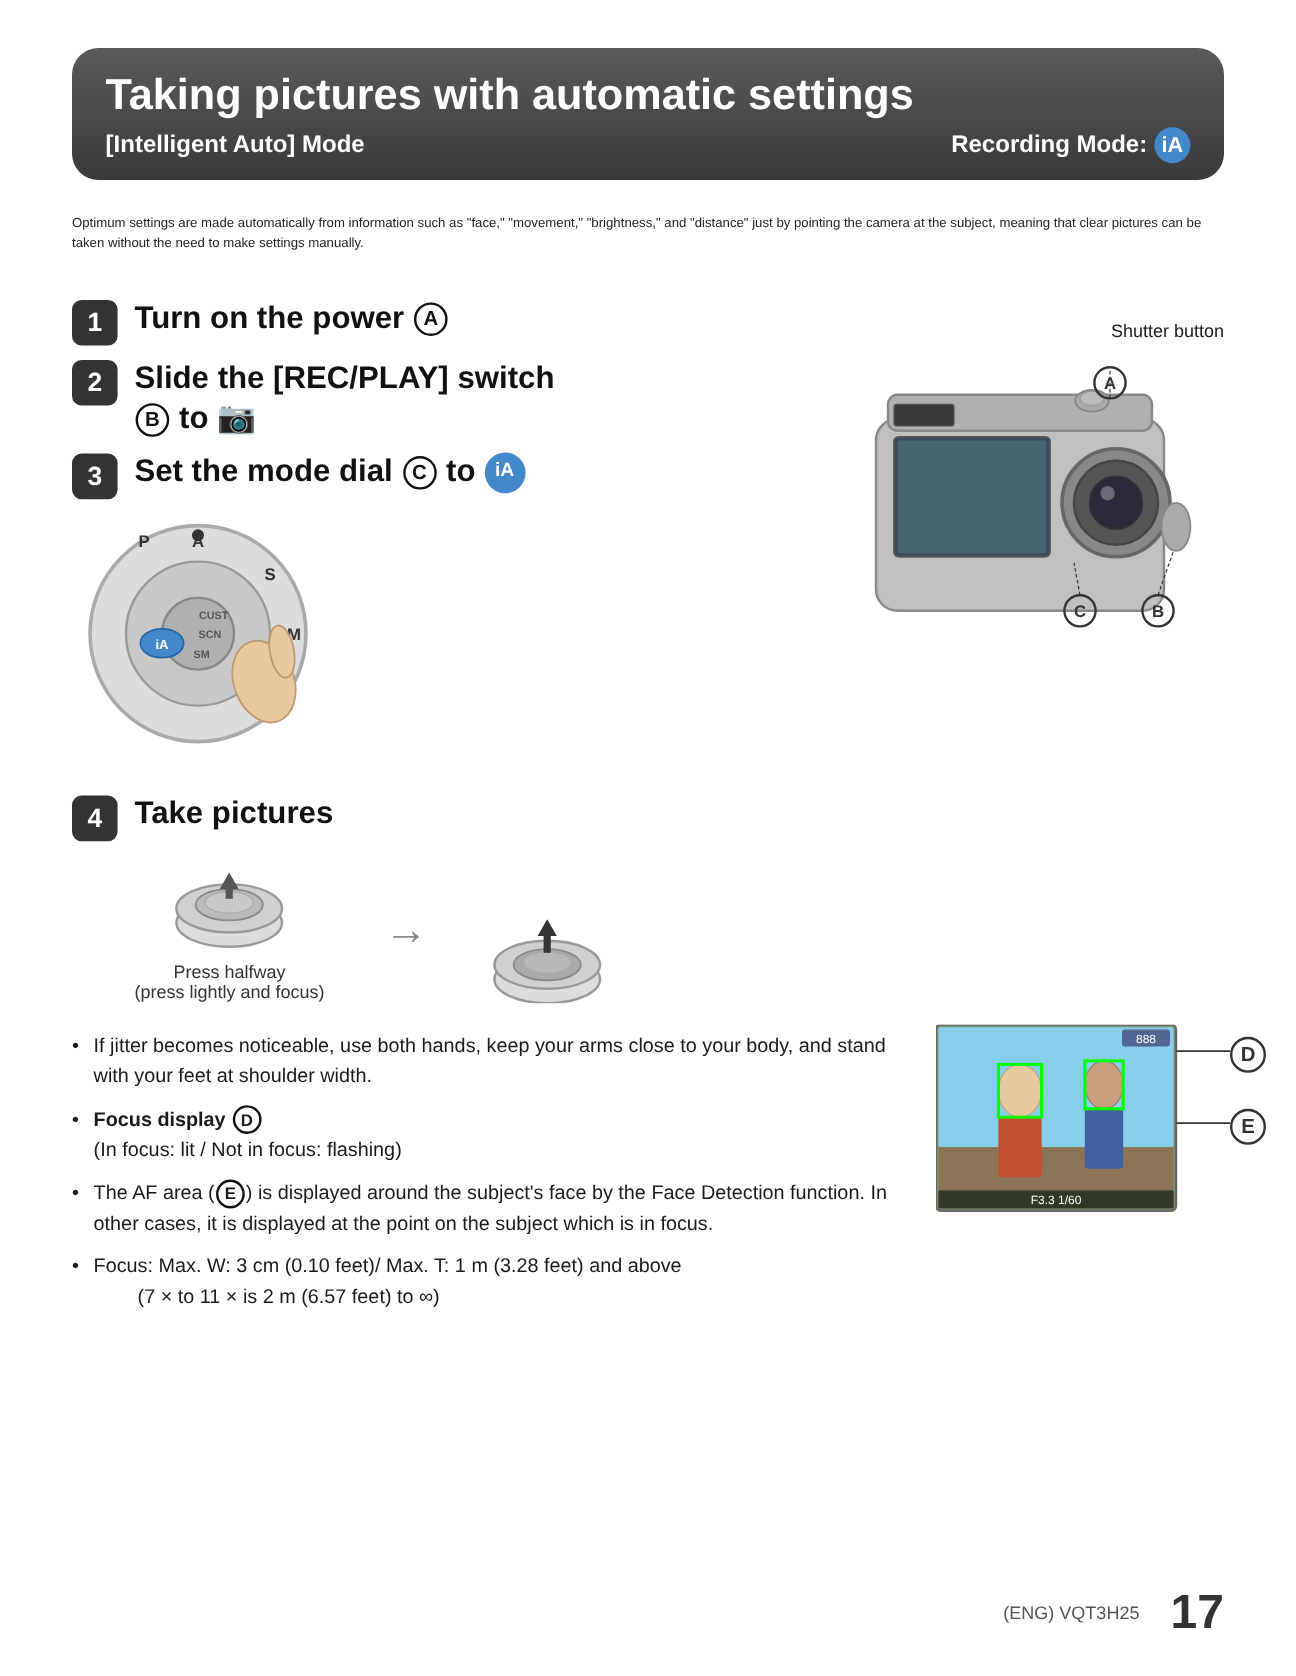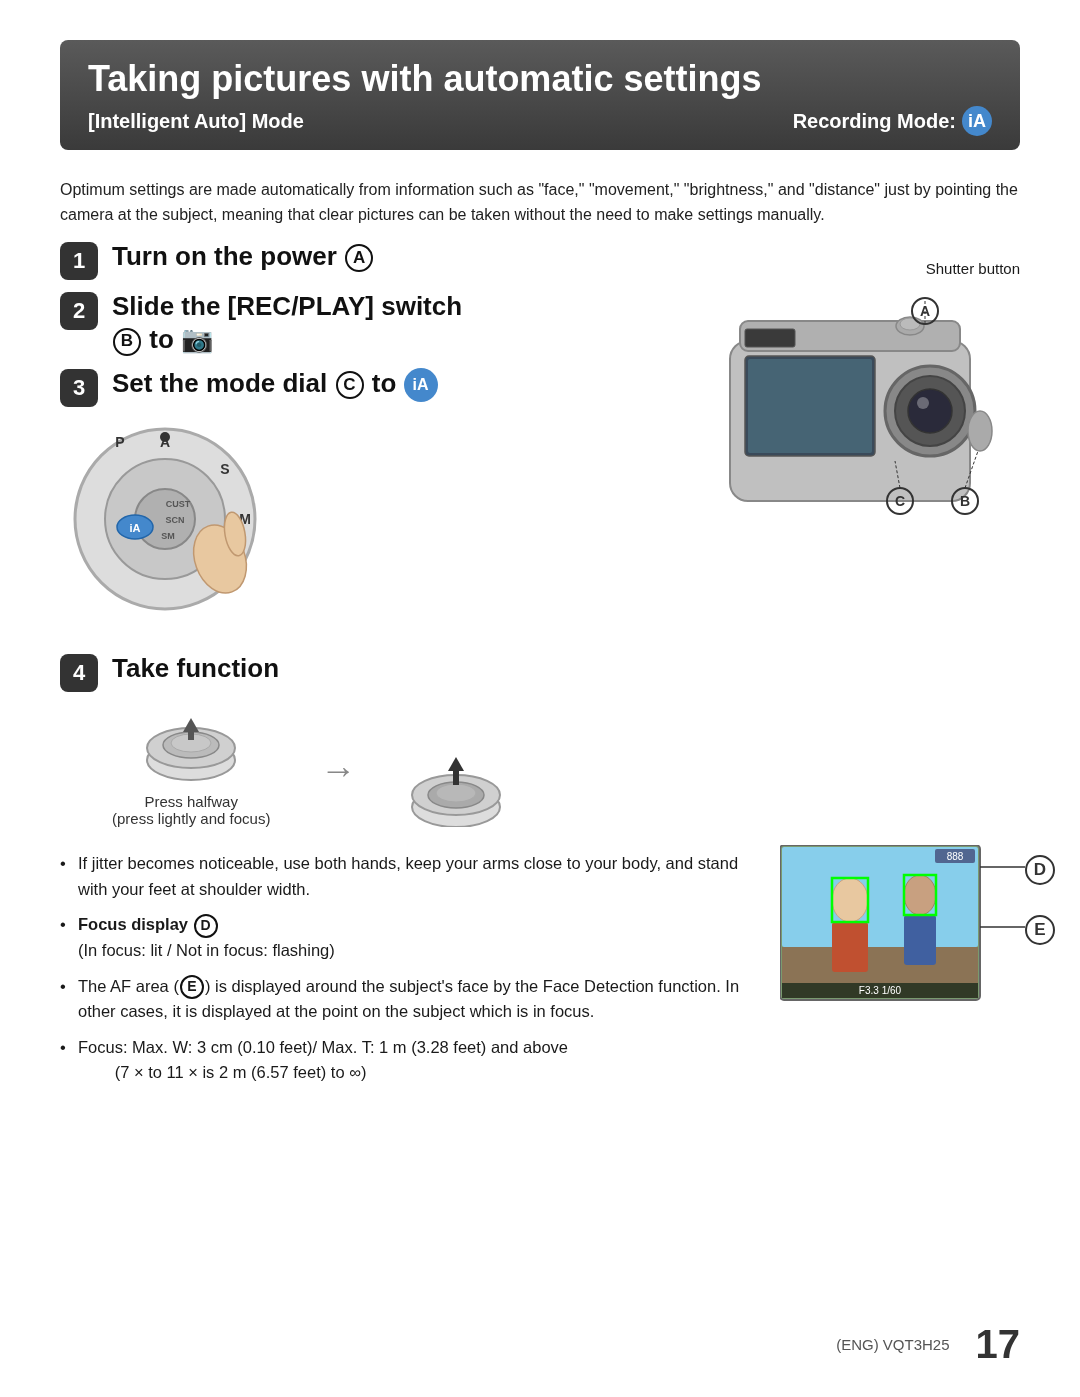--- a/index.html
+++ b/index.html
@@ -13,21 +13,21 @@
       position: relative;
     }
 
     .page {
       padding: 40px 60px 60px 60px;
     }
 
     
     .header-box {
       background: linear-gradient(to bottom, #5a5a5a, #3a3a3a);
-      border-radius: 8px;
+      border-radius: 22px;
       padding: 18px 28px 14px 28px;
       margin-bottom: 28px;
     }
     .header-title {
       color: #fff;
       font-size: 36px;
       font-weight: bold;
       display: block;
       margin-bottom: 6px;
     }
@@ -57,23 +57,23 @@
       color: #fff;
       font-size: 18px;
       font-weight: bold;
       width: 30px;
       height: 30px;
       border-radius: 50%;
     }
 
     
     .intro-text {
-      font-size: 16px;
+      font-size: 11px;
       line-height: 1.55;
-      margin-bottom: 12px;
+      margin-bottom: 36px;
       color: #222;
     }
 
     
     .step {
       display: flex;
       align-items: flex-start;
       margin-bottom: 8px;
     }
     .step-number {
@@ -365,21 +365,21 @@
           <line x1="190" y1="207" x2="185" y2="180" stroke="#333" stroke-width="1" stroke-dasharray="3,2"></line>
         </svg>
       </div>
     </div>
   </div>
 
   <div class="step4-section">
     <div class="step">
       <span class="step-number">4</span>
       <div class="step-text">
-        <span>Take function</span>
+        <span>Take pictures</span>
       </div>
     </div>
 
     <div class="shutter-row">
       <div class="shutter-item">
 
         <svg width="100" height="75" viewBox="0 0 100 75">
 
           <ellipse cx="50" cy="50" rx="44" ry="20" fill="#ddd" stroke="#999" stroke-width="2"></ellipse>
           <ellipse cx="50" cy="38" rx="44" ry="20" fill="#d0d0d0" stroke="#999" stroke-width="2"></ellipse>

